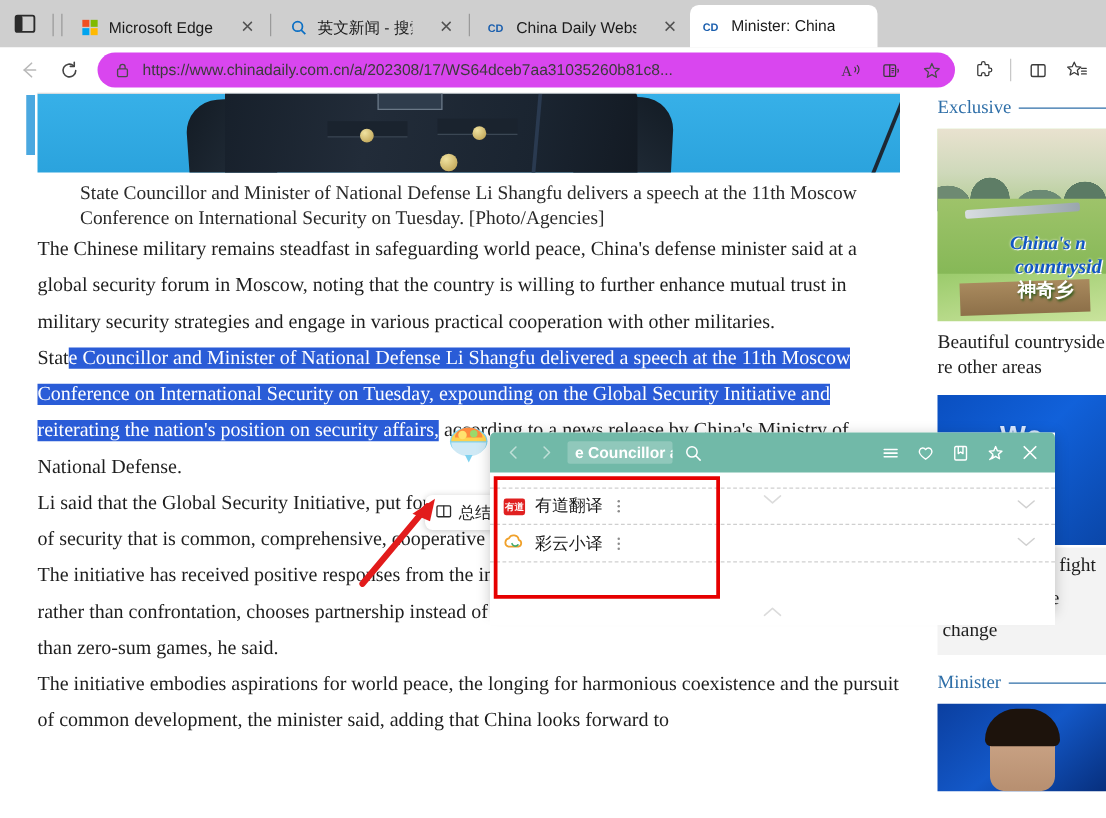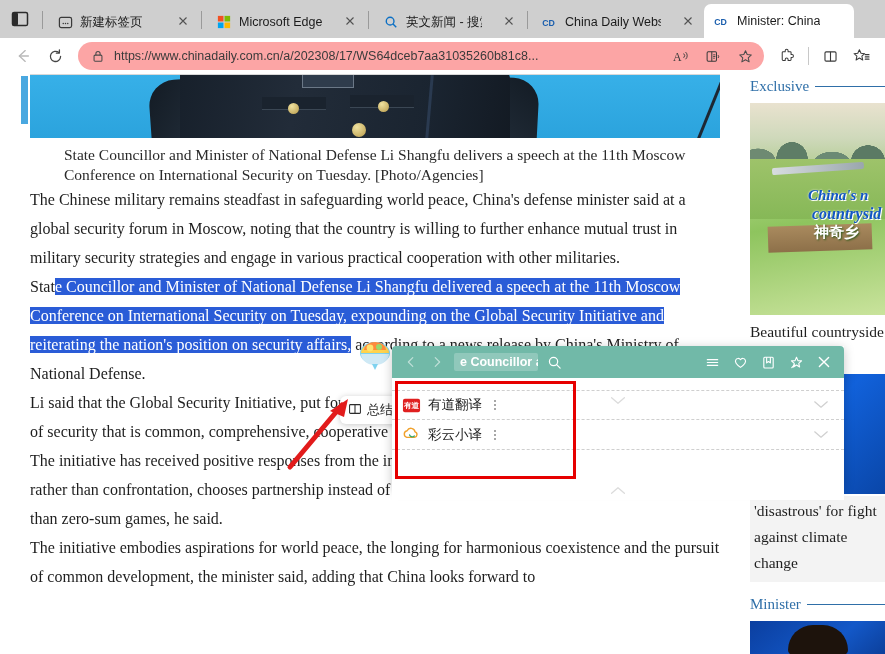--- a/index.html
+++ b/index.html
@@ -35,21 +35,21 @@
   .tab-label { overflow: hidden; text-overflow: clip; }
   .tab-close { width: 16px; height: 16px; margin-left: 6px; flex: 0 0 16px; opacity: .8; }
 
   
   .toolbar {
     position: absolute; top: 38px; left: 0; width: 885px; height: 36px;
     background: #ffffff; display: flex; align-items: center; gap: 2px; padding: 0 8px;
   }
   .tb-btn { width: 30px; height: 28px; display: flex; align-items: center; justify-content: center; border-radius: 4px; }
   .omnibox {
-    flex: 1 1 auto; height: 28px; background: #fca5a5; border-radius: 14px;
+    flex: 1 1 auto; height: 28px; background: #d946ef; border-radius: 14px;
     display: flex; align-items: center; gap: 6px; padding: 0 6px 0 10px;
     margin: 0 6px; min-width: 0;
   }
   .omnibox-url {
     flex: 1 1 auto; font-size: 12.5px; color: #3b3b3b; white-space: nowrap;
     overflow: hidden; text-overflow: clip;
   }
   .omni-ico { width: 26px; height: 24px; display:flex; align-items:center; justify-content:center; flex: 0 0 26px;}
   .tb-sep { width: 1px; height: 18px; background: #c8c8c8; margin: 0 4px; }
 
@@ -89,21 +89,21 @@
   .sel-text { background: #2a5cd7; color: #ffffff; box-decoration-break: clone; -webkit-box-decoration-break: clone; }
 
   
   .sidebar { position: absolute; left: 750px; top: 0; width: 135px; }
   .side-head {
     display: flex; align-items: center; gap: 6px; font-family: "Liberation Serif", serif;
     font-size: 15px; color: #2f6fa8; padding-top: 4px;
   }
   .side-rule { flex: 1 1 auto; height: 1px; background: #2f6fa8; }
   .side-img {
-    width: 135px; height: 212px; margin-top: 8px; position: relative; overflow: hidden;
+    width: 135px; height: 154px; margin-top: 8px; position: relative; overflow: hidden;
     background: linear-gradient(170deg,#cfe3ae 0%, #b6d98c 28%, #8ec45e 55%, #c9e39c 100%);
   }
   .si-sky { position:absolute; left:0; top:0; width:135px; height:58px;
     background: linear-gradient(180deg,#e9e2cf 0%, #cfd9bb 60%, #b9cf9c 100%); }
   .si-hills { position:absolute; left:-6px; top:20px; width:150px; height:46px;
     background: radial-gradient(ellipse 30px 24px at 14px 40px,#6e8a72 60%,transparent 61%),
                 radial-gradient(ellipse 26px 28px at 48px 36px,#5e7d66 60%,transparent 61%),
                 radial-gradient(ellipse 32px 22px at 88px 42px,#6b8a74 60%,transparent 61%),
                 radial-gradient(ellipse 28px 26px at 124px 38px,#5b7a64 60%,transparent 61%); }
   .si-field { position:absolute; left:0; top:56px; width:135px; height:60px;
@@ -189,37 +189,20 @@
 
   <div class="tabstrip">
     <div class="tabstrip-left">
       <svg class="tab-search-ico" viewBox="0 0 18 18">
         <rect x="1.5" y="2.5" width="15" height="13" rx="1.6" fill="none" stroke="#2b2b2b" stroke-width="1.5"></rect>
         <rect x="1.5" y="2.5" width="5.5" height="13" rx="1.6" fill="#2b2b2b"></rect>
       </svg>
     </div>
     <div class="tab-divider"></div>
 
-    <div class="tab inactive" style="width:152px">
-      <span class="tab-favicon">
-        <svg viewBox="0 0 16 16" width="15" height="15">
-            <rect x="1.5" y="2.5" width="13" height="11" rx="2" fill="none" stroke="#3a3a3a" stroke-width="1.3"></rect>
-            <circle cx="5.6" cy="9" r=".8" fill="#3a3a3a"></circle>
-            <circle cx="8" cy="9" r=".8" fill="#3a3a3a"></circle>
-            <circle cx="10.4" cy="9" r=".8" fill="#3a3a3a"></circle>
-          </svg>
-      </span>
-      <span class="tab-label">新建标签页</span>
-      <span class="pb-grow"></span>
-      <span class="tab-close">
-        <svg viewBox="0 0 16 16" width="14" height="14">
-            <path d="M4 4 L12 12 M12 4 L4 12" stroke="#333" stroke-width="1.3" fill="none"></path>
-          </svg>
-      </span>
-    </div>
     <div class="tab-divider"></div>
 
     <div class="tab inactive" style="width:160px">
       <span class="tab-favicon">
         <svg viewBox="0 0 16 16" width="14" height="14">
             <rect x="1" y="1" width="6.4" height="6.4" fill="#f25022"></rect>
             <rect x="8.6" y="1" width="6.4" height="6.4" fill="#7fba00"></rect>
             <rect x="1" y="8.6" width="6.4" height="6.4" fill="#00a4ef"></rect>
             <rect x="8.6" y="8.6" width="6.4" height="6.4" fill="#ffb900"></rect>
           </svg>

